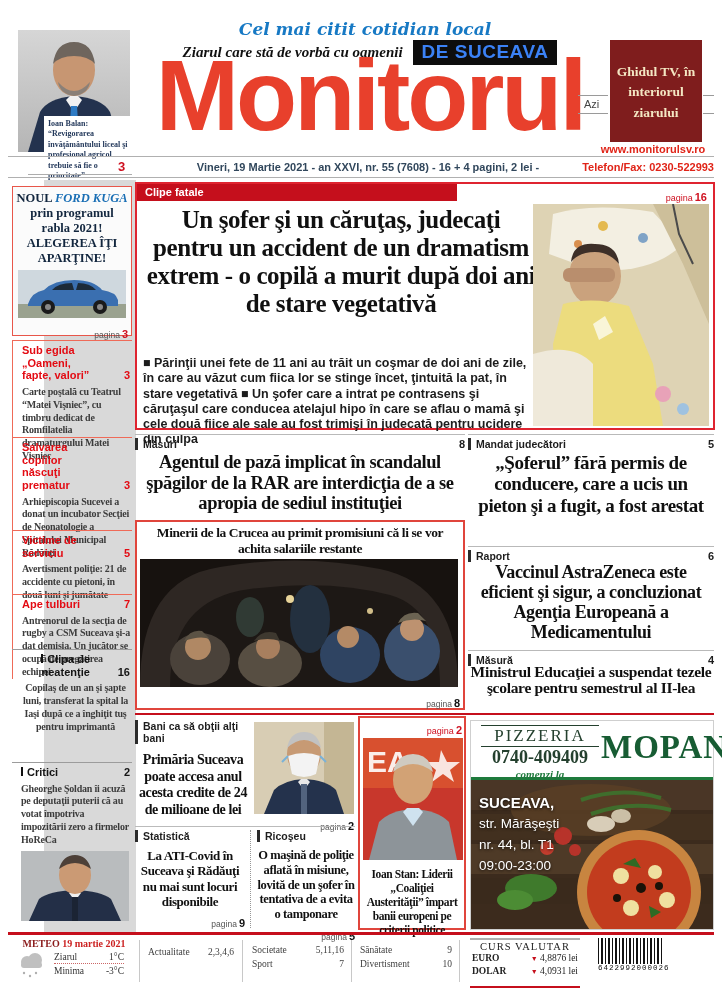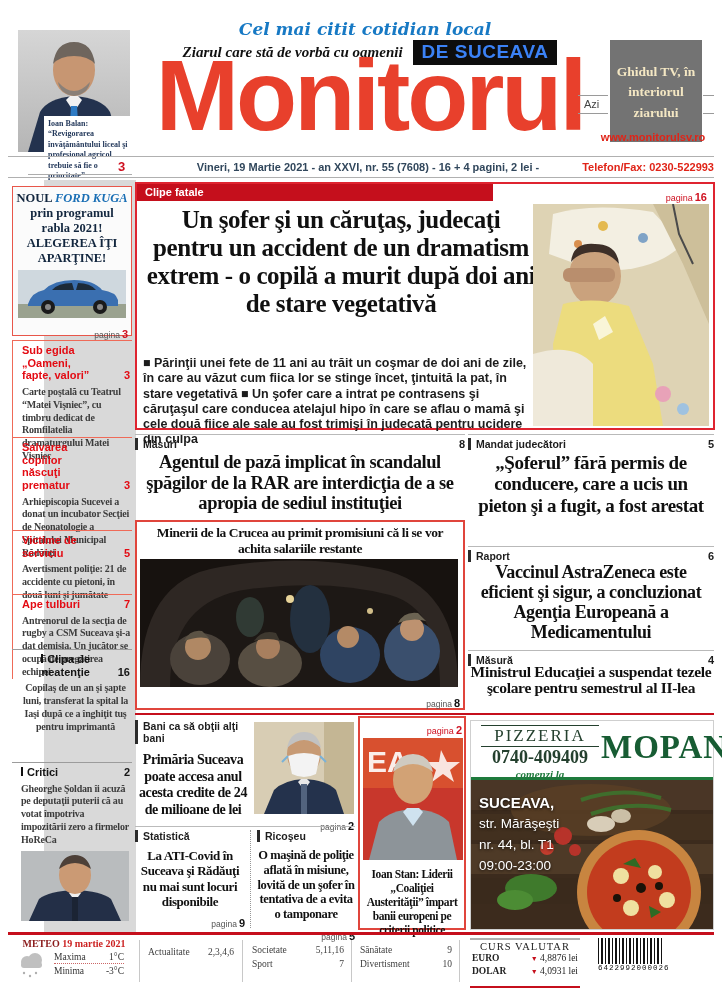--- a/index.html
+++ b/index.html
@@ -60,22 +60,22 @@
     <span class="serif" style="font-weight:bold;font-style:italic;font-size:15px;color:#101010;white-space:nowrap;">Ziarul care stă de vorbă cu oamenii</span>
     <span style="background:#0d0d0d;color:#3b82f6;font-weight:bold;font-size:19px;padding:1px 9px 2px;letter-spacing:0.5px;white-space:nowrap;">DE SUCEAVA</span>
   </div>
   <div class="abs" style="left:148px;top:42px;width:444px;text-align:center;font-weight:bold;font-size:100px;line-height:106px;letter-spacing:-3px;color:#e8402c;">Monitorul</div>
 
   <div class="abs" style="left:578px;top:95px;width:30px;height:1px;background:#9a9a9a;"></div>
   <div class="abs" style="left:578px;top:113px;width:30px;height:1px;background:#9a9a9a;"></div>
   <div class="abs" style="left:703px;top:95px;width:11px;height:1px;background:#9a9a9a;"></div>
   <div class="abs" style="left:703px;top:113px;width:11px;height:1px;background:#9a9a9a;"></div>
   <div class="abs" style="left:584px;top:98px;font-size:11px;color:#444;">Azi</div>
-  <div class="abs serif" style="left:610px;top:40px;width:92px;height:102px;background:#737373;box-sizing:border-box;padding:22px 6px 0;text-align:center;font-weight:bold;font-size:13.5px;line-height:1.5;color:#f4e7c3;">Ghidul TV, în interiorul ziarului</div>
-  <div class="abs" style="left:592px;top:131px;width:122px;text-align:center;font-weight:bold;font-size:11px;color:#e02418;">www.monitorulsv.ro</div>
+  <div class="abs serif" style="left:610px;top:40px;width:92px;height:102px;background:#7f1d1d;box-sizing:border-box;padding:22px 6px 0;text-align:center;font-weight:bold;font-size:13.5px;line-height:1.5;color:#f4e7c3;">Ghidul TV, în interiorul ziarului</div>
+  <div class="abs" style="left:592px;top:143px;width:122px;text-align:center;font-weight:bold;font-size:11px;color:#e02418;">www.monitorulsv.ro</div>
 
   <div class="abs" style="left:8px;top:156px;width:706px;height:20px;border-top:1px solid #b0b0b0;border-bottom:1px solid #b0b0b0;">
     <div class="abs" style="left:130px;top:4px;width:460px;text-align:center;font-weight:bold;font-size:11px;color:#31475c;">Vineri, 19 Martie 2021 - an XXVI, nr. 55 (7608) - 16 + 4 pagini, 2 lei -</div>
     <div class="abs" style="right:0;top:4px;font-weight:bold;font-size:11px;color:#e02418;">Telefon/Fax: 0230-522993</div>
   </div>
 
   <div class="abs" style="left:44px;top:180px;width:92px;height:752px;background:#d9d9d9;"></div>
 
   <div class="abs" style="left:12px;top:186px;width:120px;height:150px;border:1px solid #e8564a;background:#fbfbfb;box-sizing:border-box;padding:4px 3px 0;">
     <div class="serif" style="text-align:center;font-weight:bold;font-size:12.5px;line-height:1.2;color:#12263e;">
@@ -145,21 +145,21 @@
       <rect width="108" height="70" fill="#b9bcbe"></rect>
       <path d="M8 70 L18 48 Q28 40 54 39 Q80 40 90 48 L100 70 Z" fill="#232f47"></path>
       <path d="M48 42 L54 50 L60 42 L57 39 L51 39 Z" fill="#f0f0f0"></path>
       <rect x="51" y="46" width="6" height="24" fill="#1b2434"></rect>
       <ellipse cx="54" cy="24" rx="16" ry="19" fill="#cb9a74"></ellipse>
       <path d="M38 18 Q42 4 54 4 Q66 4 70 18 Q62 12 54 12 Q46 12 38 18Z" fill="#4d4038"></path>
     </svg>
   </div>
 
   <div class="abs" style="left:135px;top:182px;width:580px;height:248px;border:2px solid #df2430;box-sizing:border-box;">
-    <div class="abs" style="left:0;top:0;width:356px;height:17px;background:#c50f1c;color:#fff;font-weight:bold;font-size:11px;padding:2px 0 0 8px;box-sizing:border-box;">Clipe fatale</div>
+    <div class="abs" style="left:0;top:0;width:320px;height:17px;background:#c50f1c;color:#fff;font-weight:bold;font-size:11px;padding:2px 0 0 8px;box-sizing:border-box;">Clipe fatale</div>
     <div class="abs" style="right:6px;top:3px;">
       <span class="pg-red">pagina</span><span class="pg-red"><b>16</b></span>
     </div>
     <div class="abs hl" style="left:8px;top:22px;width:392px;font-size:25px;line-height:1.12;">Un şofer şi un căruţaş, judecaţi pentru un accident de un dramatism extrem - o copilă a murit după doi ani de stare vegetativă</div>
     <div class="abs" style="left:6px;top:172px;width:386px;font-weight:bold;font-size:12.5px;line-height:1.22;color:#1c1c1c;">■ Părinţii unei fete de 11 ani au trăit un coşmar de doi ani de zile, în care au văzut cum fiica lor se stinge încet, ţintuită la pat, în stare vegetativă ■ Un şofer care a intrat pe contrasens şi căruţaşul care conducea atelajul hipo în care se aflau o mamă şi cele două fiice ale sale au fost trimişi în judecată pentru ucidere din culpă</div>
     <svg class="abs" style="left:396px;top:20px;" width="176" height="222">
       <rect width="176" height="222" fill="#ded3b4"></rect>
       <path d="M20 10 Q60 -2 120 8 L150 40 Q120 70 60 66 L16 50 Z" fill="#f3efe2"></path>
       <circle cx="70" cy="22" r="5" fill="#e4b94f"></circle>
         <circle cx="110" cy="34" r="5" fill="#7fa3c6"></circle>
@@ -338,21 +338,21 @@
     <svg class="abs" style="left:2px;top:14px;" width="30" height="26">
       <circle cx="11" cy="10" r="6" fill="#c0c0c0"></circle>
         <circle cx="19" cy="8" r="7" fill="#c0c0c0"></circle>
         <rect x="5" y="10" width="21" height="6" rx="3" fill="#c0c0c0"></rect>
       <circle cx="8" cy="21" r="1.2" fill="#b0b0b0"></circle>
         <circle cx="14" cy="24" r="1.2" fill="#b0b0b0"></circle>
         <circle cx="20" cy="21" r="1.2" fill="#b0b0b0"></circle>
     </svg>
     <div class="serif" style="margin:3px 0 0 40px;width:70px;font-size:9.5px;color:#333;">
       <div style="display:flex;justify-content:space-between;border-bottom:1px dotted #c66;padding-bottom:1px;">
-        <span>Maxima</span>
+        <span>Ziarul</span>
         <span>1°C</span>
       </div>
       <div style="display:flex;justify-content:space-between;padding-top:2px;">
         <span>Minima</span>
         <span>-3°C</span>
       </div>
     </div>
   </div>
 
   <div class="abs vline" style="left:139px;top:940px;height:42px;"></div>

